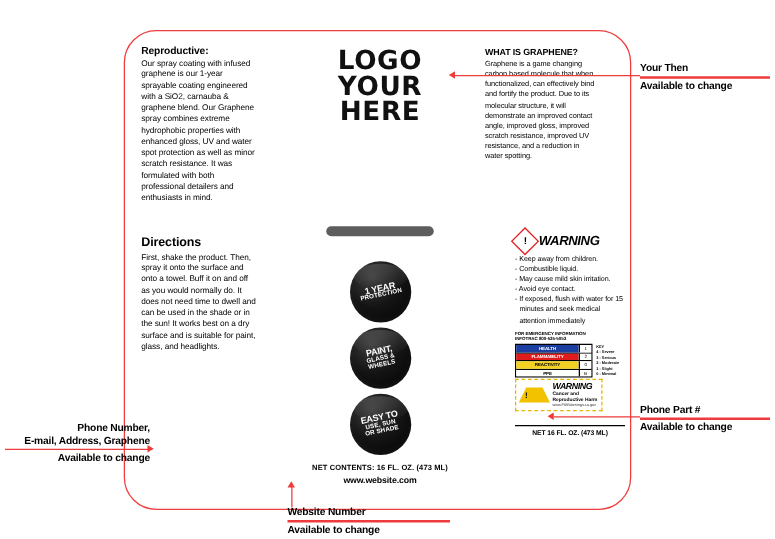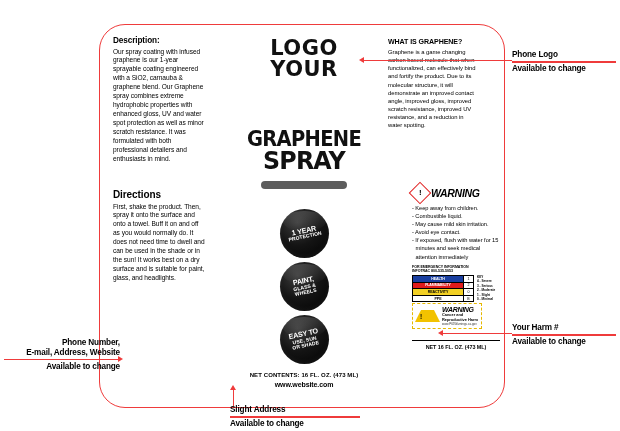--- a/index.html
+++ b/index.html
@@ -173,39 +173,36 @@
   }
 </style>
 </head>
 <body>
 
 <div class="stage">
 
   <div class="label-outline"></div>
 
   <div class="desc-block">
-    <div class="desc-title heading">Description:</div>
+    <div class="desc-title heading">Reproductive:</div>
     <div class="desc-text body">Our spray coating with infused graphene is our 1-year sprayable coating engineered with a SiO2, carnauba &amp; graphene blend. Our Graphene spray combines extreme hydrophobic properties with enhanced gloss, UV and water spot protection as well as minor scratch resistance. It was formulated with both professional detailers and enthusiasts in mind.</div>
   </div>
 
   <div class="dir-block">
     <div class="dir-title heading">Directions</div>
     <div class="dir-text body">First, shake the product. Then, spray it onto the surface and onto a towel. Buff it on and off as you would normally do. It does not need time to dwell and can be used in the shade or in the sun! It works best on a dry surface and is suitable for paint, glass, and headlights.</div>
   </div>
 
 
   <div class="logo-box">
     <div class="logo-line">LOGO</div>
     <div class="logo-line">YOUR</div>
-  </div>
-
-  <div class="product-title">
-    <div class="pt-1">GRAPHENE</div>
-    <div class="pt-2">SPRAY</div>
-  </div>
+    <div class="logo-line">HERE</div>
+  </div>
+
   <div class="title-bar"></div>
 
   <div class="badges">
     <div class="badge">
       <div class="badge-txt">
         <div class="bt-main">1 YEAR</div>
         <div class="bt-sub">PROTECTION</div>
       </div>
     </div>
     <div class="badge">
@@ -288,44 +285,44 @@
     <div class="p65-txt">
       <div class="p65-word">WARNING</div>
       <div class="p65-sub">Cancer and Reproductive Harm</div>
       <div class="p65-url">www.P65Warnings.ca.gov</div>
     </div>
   </div>
 
   <div class="netbox">NET 16 FL. OZ. (473 ML)</div>
 
   <div class="anno anno-logo">
-    <div class="anno-label">Phone Logo</div>
+    <div class="anno-label">Your Then</div>
     <div class="anno-rule"></div>
     <div class="anno-sub">Available to change</div>
   </div>
   <div class="arrow-line arrow-h" style="left:364px;top:60px;width:148px;"></div>
   <div class="arrow-head ah-left" style="left:359px;top:57px;"></div>
 
   <div class="anno anno-part">
-    <div class="anno-label">Your Harm #</div>
+    <div class="anno-label">Phone Part #</div>
     <div class="anno-rule"></div>
     <div class="anno-sub">Available to change</div>
   </div>
   <div class="arrow-line arrow-h" style="left:443px;top:333px;width:69px;"></div>
   <div class="arrow-head ah-left" style="left:438px;top:330px;"></div>
 
   <div class="anno anno-phone">
     <div class="anno-label" style="white-space:pre-line;">Phone Number,
-E-mail, Address, Website</div>
+E-mail, Address, Graphene</div>
     <div class="anno-rule"></div>
     <div class="anno-sub">Available to change</div>
   </div>
   <div class="arrow-head" style="left:118px;top:356px;border-left:5px solid #ef3b3b;border-right:none;"></div>
 
   <div class="anno anno-web">
-    <div class="anno-label">Slight Address</div>
+    <div class="anno-label">Website Number</div>
     <div class="anno-rule"></div>
     <div class="anno-sub">Available to change</div>
   </div>
   <div class="arrow-line arrow-v" style="left:233px;top:389px;height:17px;"></div>
   <div class="arrow-head ah-up" style="left:230px;top:385px;"></div>
 
 </div>
 
 </body></html>

